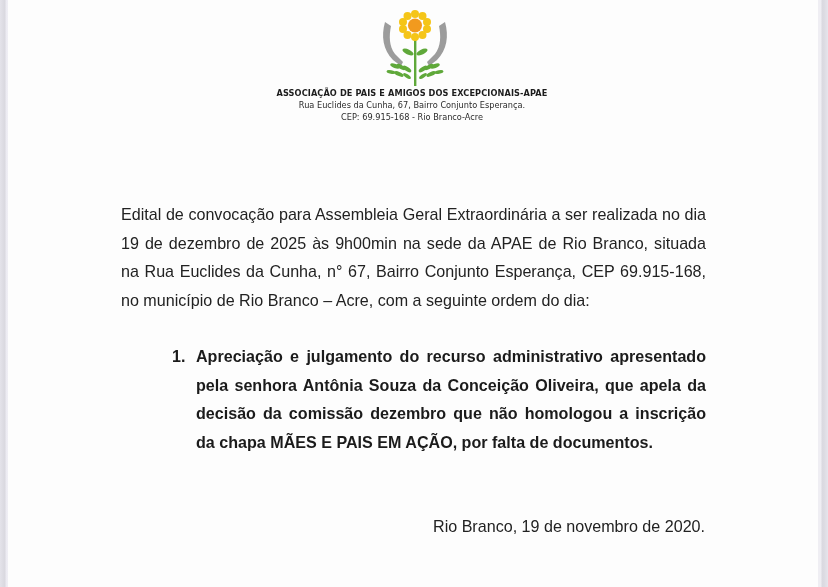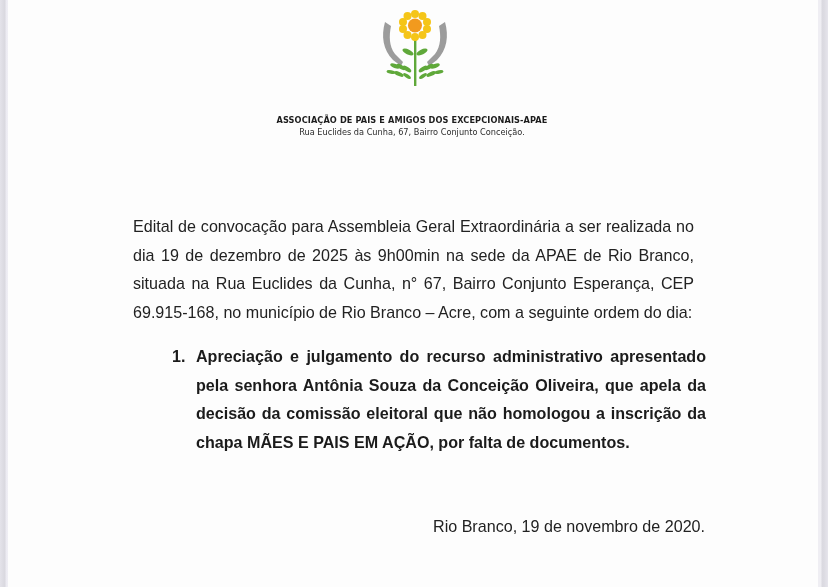--- a/index.html
+++ b/index.html
@@ -15,34 +15,34 @@
       background: linear-gradient(to right, #e4e3ea 0px, #dddce3 3px, #d9d8df 5px, #ecebf2 6px, #efeef4 8px);
     }
     .edge-right {
       position: absolute; right: 0; top: 0; width: 10px; height: 587px;
       background: linear-gradient(to right, #efeef3 0px, #efeef3 3px, #dad9e0 4px, #dcdbe2 6px, #e6e5ec 10px);
     }
     .page { position: absolute; left: 8px; top: 0; width: 810px; height: 587px; }
     .logo { position: absolute; left: 379px; top: 8px; width: 72px; height: 80px; }
     .header {
       position: absolute; left: 0; top: 88px; width: 824px;
-      text-align: center; line-height: 11.8px; font-size: 9px; color: #2b2b2b; margin-top: 27px;
+      text-align: center; line-height: 11.8px; font-size: 9px; color: #2b2b2b;
     }
     .header .org {
       font-family: "Liberation Serif", serif; font-weight: bold; font-size: 8.6px;
       letter-spacing: 0.1px; color: #1c1c1c;
     }
     .header .line { display: block; font-family: "DejaVu Sans", sans-serif; font-size: 8.2px; }
     .header b { font-weight: bold; }
     .body-text {
       position: absolute; left: 121px; top: 200px; width: 585px;
       font-size: 16.1px; line-height: 28.6px; text-align: justify; text-align-last: left;
       color: #222;
     }
-    .body-text p { margin: 12px; text-align: justify; }
+    .body-text p { margin: 0; text-align: justify; }
     .list {
       position: absolute; left: 172px; top: 342px; width: 534px;
       font-size: 16.1px; line-height: 28.6px; font-weight: bold; color: #1b1b1b;
     }
     .list .num { position: absolute; left: 0; top: 0; }
     .list .text { margin-left: 24px; text-align: justify; }
     .date {
       position: absolute; left: 0; top: 512px; width: 705px; text-align: right;
       font-size: 16.1px; line-height: 28px; color: #222;
     }
@@ -89,25 +89,26 @@
     <circle cx="28.5" cy="27" r="4"></circle>
     <circle cx="24" cy="21" r="4"></circle>
     <circle cx="24" cy="14" r="4"></circle>
     <circle cx="28.5" cy="8" r="4"></circle>
   </g>
   <circle cx="36" cy="17.5" r="7" fill="#f29a1e"></circle>
 </svg>
 
 <div class="header">
   <span class="line org">ASSOCIAÇÃO DE PAIS E AMIGOS DOS EXCEPCIONAIS-APAE</span>
-  <span class="line">Rua Euclides da Cunha, 67, Bairro Conjunto Conceição.</span>
+  <span class="line">Rua Euclides da Cunha, 67, Bairro Conjunto Esperança.</span>
+  <span class="line">CEP: 69.915-168 - Rio Branco-Acre</span>
 </div>
 
 <div class="body-text">
   <p>Edital de convocação para Assembleia Geral Extraordinária a ser realizada no dia 19 de dezembro de 2025 às 9h00min na sede da APAE de Rio Branco, situada na Rua Euclides da Cunha, n° 67, Bairro Conjunto Esperança, CEP 69.915-168, no município de Rio Branco – Acre, com a seguinte ordem do dia:</p>
 </div>
 
 <div class="list">
   <span class="num">1.</span>
-  <div class="text">Apreciação e julgamento do recurso administrativo apresentado pela senhora Antônia Souza da Conceição Oliveira, que apela da decisão da comissão eleitoral que não homologou a inscrição da chapa MÃES E PAIS EM AÇÃO, por falta de documentos.</div>
+  <div class="text">Apreciação e julgamento do recurso administrativo apresentado pela senhora Antônia Souza da Conceição Oliveira, que apela da decisão da comissão dezembro que não homologou a inscrição da chapa MÃES E PAIS EM AÇÃO, por falta de documentos.</div>
 </div>
 
 <div class="date">Rio Branco, 19 de novembro de 2020.</div>
 
 </body></html>

